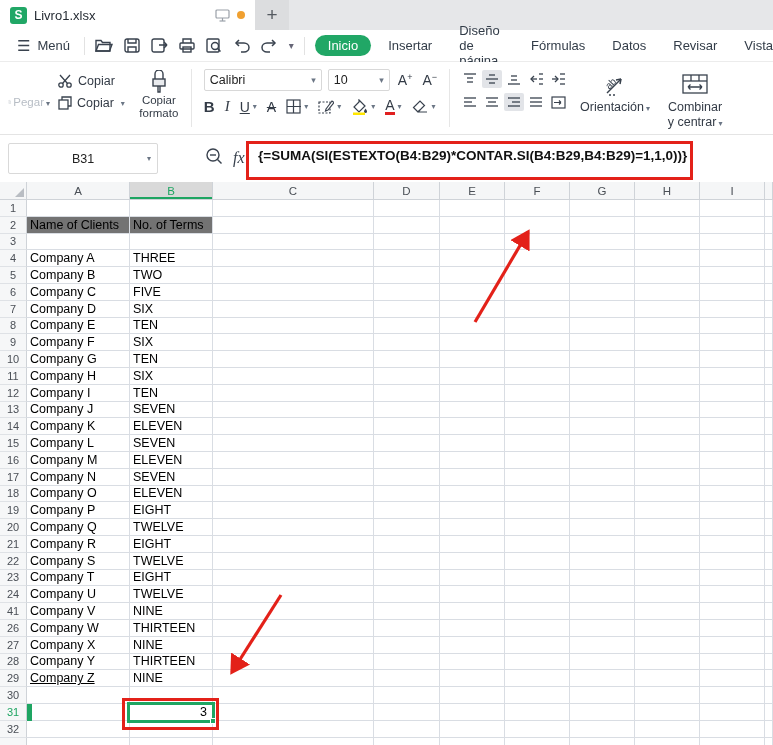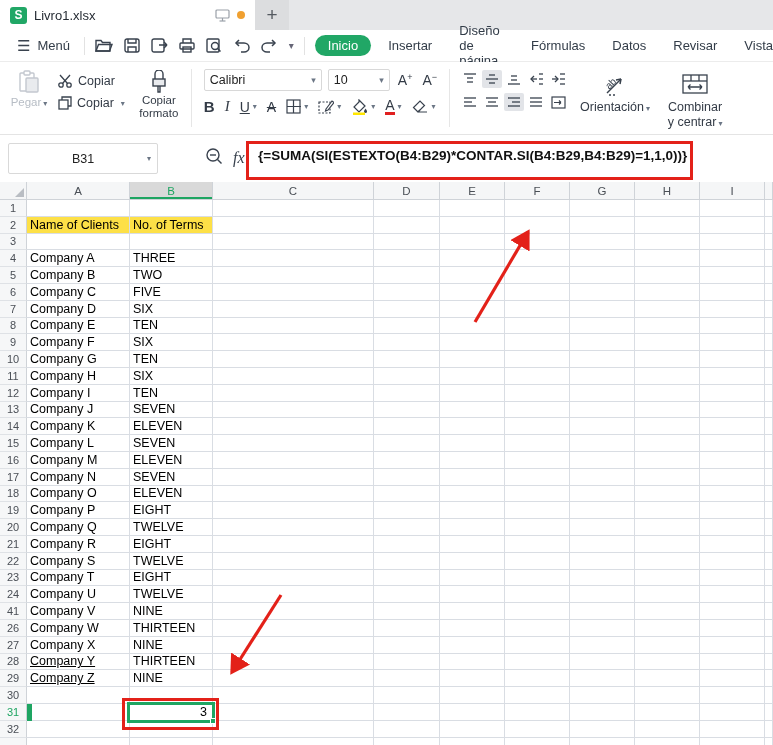--- a/index.html
+++ b/index.html
@@ -24,21 +24,21 @@
   .qat { display:flex; align-items:center; gap:11px; padding:0 10px; color:#39424e; }
   .qat svg { display:block; }
   .chev { font-size:10px; color:#667; }
   .pill { background:#21a766; color:#fff; border-radius:12px; padding:3px 13px; font-size:13px; margin:0 10px; }
   .mtabs { display:flex; align-items:center; gap:27px; padding-left:7px; }
 
   
   .ribbon { position:absolute; top:62px; left:0; width:773px; height:73px; background:#fff; border-bottom:1px solid #e4e4e4; display:flex; align-items:stretch; color:#333b46; }
   .rsep { width:1px; background:#e6e6e6; margin:7px 4px; }
   .grp-paste { display:flex; padding:6px 2px 0 8px; gap:8px; }
-  .paste-btn { display:flex; flex-direction:column; align-items:center; width:42px; color:#b7bdc5; font-size:11.5px; gap:2px; padding-top:2px; }
+  .paste-btn { display:flex; flex-direction:row; align-items:center; width:42px; color:#b7bdc5; font-size:11.5px; gap:2px; padding-top:2px; }
   .cutcopy { display:flex; flex-direction:column; justify-content:flex-start; gap:8px; padding-top:6px; font-size:12.5px; }
   .ccrow { display:flex; align-items:center; gap:5px; white-space:nowrap; }
   .fmt-painter { display:flex; flex-direction:column; align-items:center; font-size:11.5px; width:52px; padding-top:2px; line-height:1.15; text-align:center; }
   .darr { font-size:8px; color:#6b7685; margin-left:2px; }
   .grp-font { display:flex; flex-direction:column; padding:7px 6px 0 8px; gap:7px; }
   .font-row1 { display:flex; align-items:center; gap:6px; }
   .combo { border:1px solid #d8d8d8; border-radius:2px; height:22px; display:flex; align-items:center; font-size:12.5px; padding:0 5px; justify-content:space-between; color:#222; }
   .combo .darr { font-size:9px; }
   .w-font { width:118px; }
   .w-size { width:62px; }
@@ -72,21 +72,21 @@
   .sheet { position:absolute; top:182px; left:0; width:773px; height:563px; background:#fff; }
   .colhdr { display:flex; height:18px; }
   .corner { width:27px; height:18px; background:#f5f6f7; border-right:1px solid #cfd3d8; border-bottom:1px solid #cfd3d8; position:relative; }
   .corner:after { content:""; position:absolute; right:2px; bottom:2px; border-style:solid; border-width:0 0 9px 9px; border-color:transparent transparent #b9bdc3 transparent; }
   .ch { height:18px; background:#f5f6f7; border-right:1px solid #cfd3d8; border-bottom:1px solid #cfd3d8; font-size:11.5px; color:#4a4f56; display:flex; align-items:center; justify-content:center; }
   .ch-sel { background:#d9d9d9; color:#1ea562; box-shadow:inset 0 -2px 0 #1ea562; }
   .srow { display:flex; height:16.8px; }
   .gut { width:27px; background:#f6f7f8; border-right:1px solid #cfd3d8; border-bottom:1px solid #dfe2e6; font-size:11px; color:#4a4f56; display:flex; align-items:center; justify-content:center; }
   .gut-sel { color:#1ea562; }
   .cell { border-right:1px solid #d9dde3; border-bottom:1px solid #d9dde3; font-size:12.5px; color:#000; display:flex; align-items:center; padding:0 3px; overflow:hidden; white-space:nowrap; }
-  .cell-yellow { background:#fde047; }
+  .cell-yellow { background:#737373; }
   .cell-num { justify-content:flex-end; padding-right:5px; }
 
   
   .ov { position:absolute; pointer-events:none; }
   .red-rect { border:3px solid #e32119; }
   .rr-formula { left:246px; top:141px; width:447px; height:39px; }
   .rr-cell { left:122px; top:698px; width:97px; height:32px; }
   .sel-cell { left:127px; top:702px; width:88px; height:21px; border:3px solid #1ea562; }
   .fill-handle { position:absolute; right:-4px; bottom:-4px; width:6px; height:6px; background:#1ea562; border:1px solid #fff; }
   .row-ind { left:27px; top:704px; width:5px; height:17px; background:#1ea562; }
@@ -760,21 +760,21 @@
         <div class="cell" style="width: 66px;"></div>
         <div class="cell" style="width: 65px;"></div>
         <div class="cell" style="width: 65px;"></div>
         <div class="cell" style="width: 65px;"></div>
         <div class="cell" style="width: 65px;"></div>
         <div class="cell" style="width: 65px;"></div>
         <div class="cell" style="width: 8px;"></div>
       </div>
       <div class="srow">
         <div class="gut">28</div>
-        <div class="cell" style="width: 103px; text-decoration: underline;">Company Y</div>
+        <div class="cell" style="width: 103px;">Company Y</div>
         <div class="cell" style="width: 83px;">THIRTEEN</div>
         <div class="cell" style="width: 161px;"></div>
         <div class="cell" style="width: 66px;"></div>
         <div class="cell" style="width: 65px;"></div>
         <div class="cell" style="width: 65px;"></div>
         <div class="cell" style="width: 65px;"></div>
         <div class="cell" style="width: 65px;"></div>
         <div class="cell" style="width: 65px;"></div>
         <div class="cell" style="width: 8px;"></div>
       </div>

